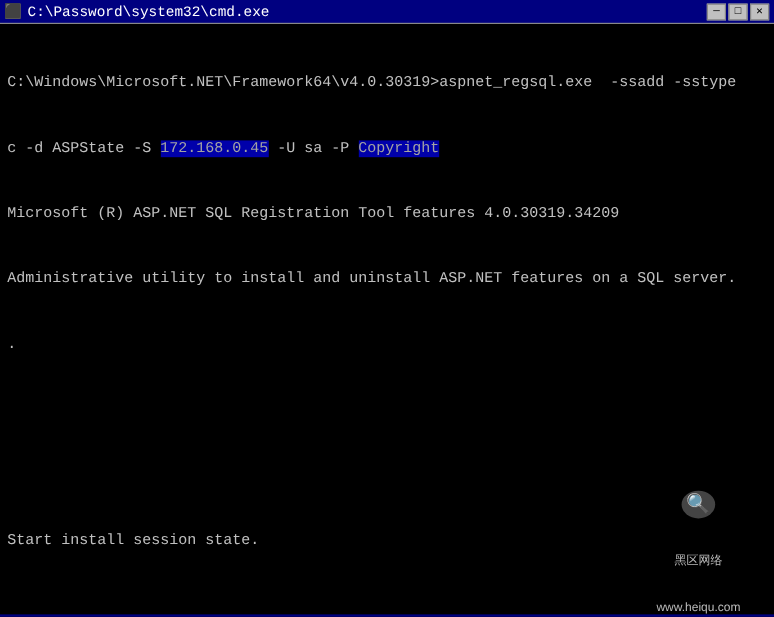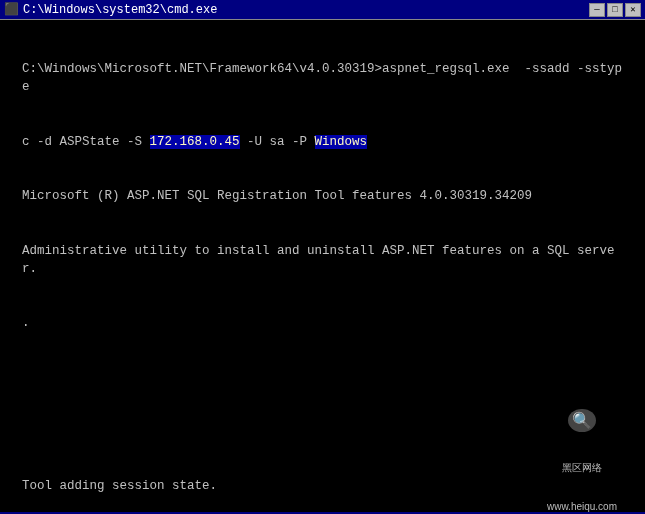--- a/index.html
+++ b/index.html
@@ -51,37 +51,37 @@
       justify-content: center;
       color: #000;
       cursor: pointer;
     }
 
     .console {
       background: #000000;
       color: #c0c0c0;
       width: 100%;
       height: calc(514px - 22px);
-      padding: 4px 22px;
+      padding: 4px 6px;
       overflow: hidden;
       font-family: 'Courier New', Courier, monospace;
       font-size: 12.5px;
       line-height: 1.45;
       white-space: pre-wrap;
       word-break: break-all;
       position: relative;
     }
 
     .line {
       display: block;
     }
 
     .highlight-blue {
       background-color: #0000aa;
-      color: #fef9c3;
+      color: #a3a3a3;
     }
 
     .watermark {
       position: absolute;
       bottom: 8px;
       right: 8px;
       width: 110px;
       height: 60px;
       background: rgba(0,0,0,0.55);
       border-radius: 4px;
@@ -113,38 +113,38 @@
       color: #bbb;
       line-height: 1.3;
     }
   </style>
 </head>
 <body>
 
 <div class="title-bar">
   <div class="title-bar-left">
     <span>⬛</span>
-    <span>C:\Windows\system32\cmd.exe</span>
+    <span>C:\Password\system32\cmd.exe</span>
   </div>
   <div class="title-bar-buttons">
     <div class="title-btn">─</div>
     <div class="title-btn">□</div>
     <div class="title-btn">✕</div>
   </div>
 </div>
 
 <div class="console">
   <span class="line">C:\Windows\Microsoft.NET\Framework64\v4.0.30319&gt;aspnet_regsql.exe  -ssadd -sstype</span>
-  <span class="line">c -d ASPState -S <span class="highlight-blue">172.168.0.45</span> -U sa -P <span class="highlight-blue">Windows</span></span>
+  <span class="line">c -d ASPState -S <span class="highlight-blue">172.168.0.45</span> -U sa -P <span class="highlight-blue">Copyright</span></span>
   <span class="line">Microsoft (R) ASP.NET SQL Registration Tool features 4.0.30319.34209</span>
   <span class="line">Administrative utility to install and uninstall ASP.NET features on a SQL server.</span>
   <span class="line">.</span>
   <span class="line">&nbsp;</span>
   <span class="line">&nbsp;</span>
-  <span class="line">Tool adding session state.</span>
+  <span class="line">Start install session state.</span>
   
   
   
   
   
   
   
   
   
   

